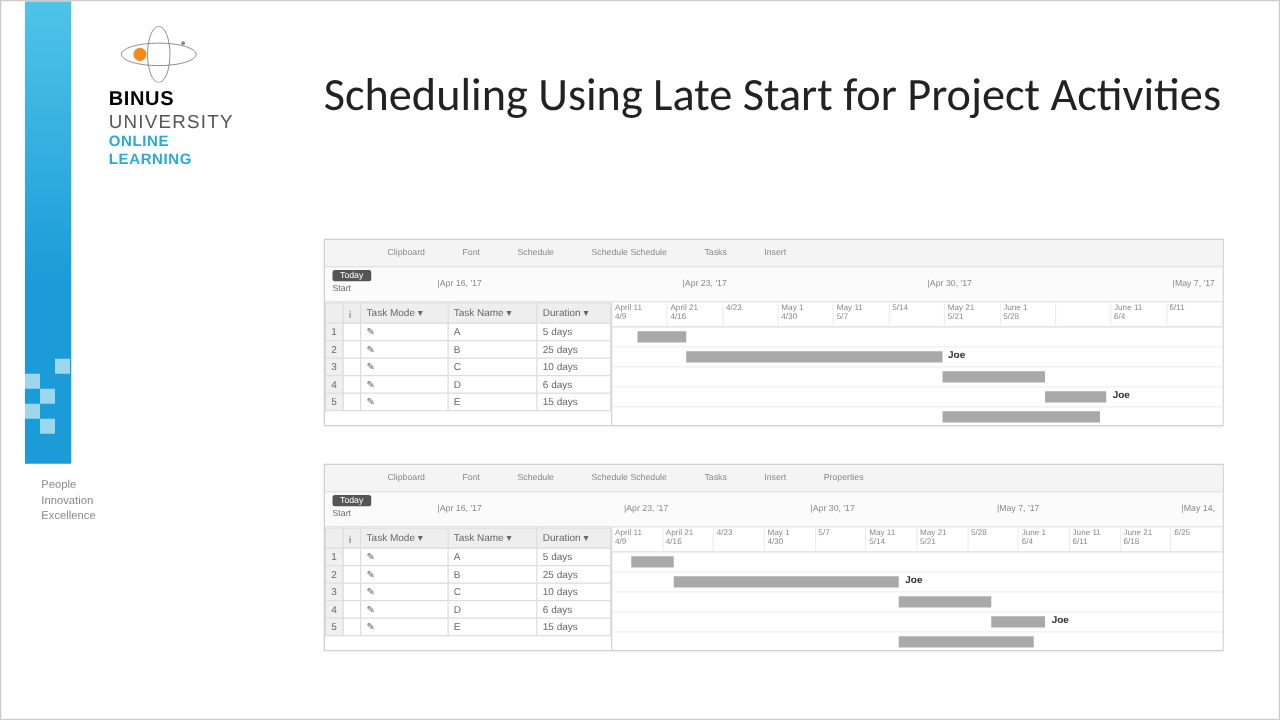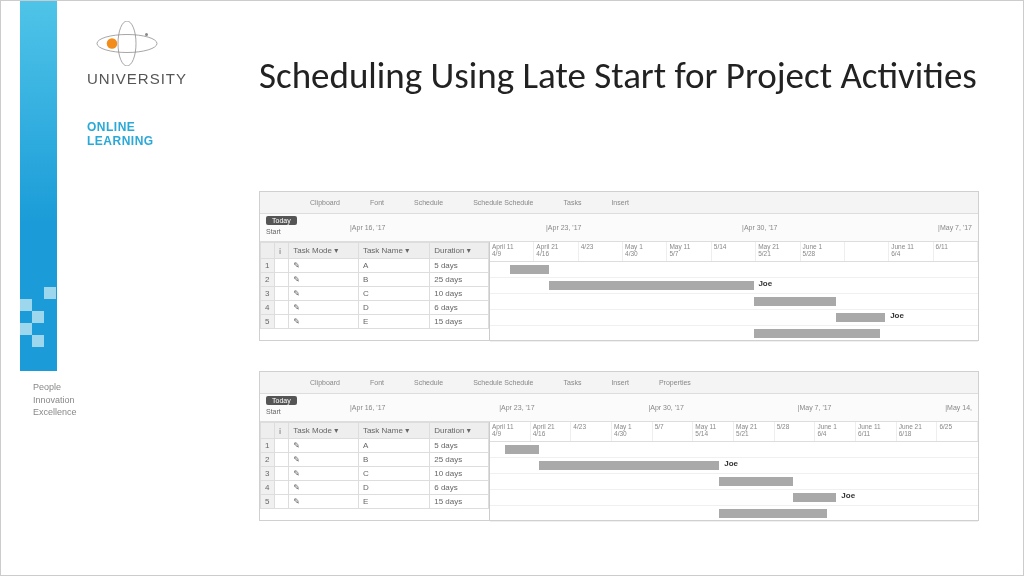--- a/index.html
+++ b/index.html
@@ -3,21 +3,21 @@
 <meta charset="utf-8">
 <style>
   * { margin:0; padding:0; box-sizing:border-box; }
   body { width:1024px; height:576px; background:#fff; font-family:"Segoe UI",Arial,sans-serif; position:relative; overflow:hidden; border:1px solid #ccc;}
   .blue-strip { position:absolute; left:19px; top:0; width:37px; height:370px; background:linear-gradient(180deg,#4fc4e8 0%,#1b9cd8 60%,#1b9cd8 100%); }
   .blue-strip .sq { position:absolute; width:12px; height:12px; background:#bde6f3; opacity:.8;}
   .logo-block { position:absolute; left:86px; top:20px; width:140px; }
   .logo-svg { width:80px; height:45px; }
   .logo-text .l1 { font-weight:700; font-size:16px; color:#000; letter-spacing:.5px;}
   .logo-text .l2 { font-size:15px; color:#555; letter-spacing:1px;}
-  .logo-text .l3 { font-size:12px; color:#2aa9d8; font-weight:700; letter-spacing:.5px;margin-top:33px;}
+  .logo-text .l3 { font-size:12px; color:#2aa9d8; font-weight:700; letter-spacing:.5px;}
   .logo-text .l4 { font-size:12px; color:#2aa9d8; font-weight:700; letter-spacing:.5px;}
   .tagline { position:absolute; left:32px; top:380px; font-size:9px; color:#888; line-height:1.4;}
   .title { position:absolute; left:258px; top:52px; font-size:37px; font-weight:400; font-family:"Calibri","Segoe UI",sans-serif; color:#222; line-height:1.25;}
   .shot { position:absolute; left:258px; width:720px; background:#f4f4f4; border:1px solid #d0d0d0; font-size:8px; color:#555;}
   .shot.s1 { top:190px; height:150px;}
   .shot.s2 { top:370px; height:150px;}
   .ribbon { height:22px; background:#f4f4f4; display:flex; align-items:center; gap:30px; padding:0 0 0 50px; border-bottom:1px solid #ddd;}
   .ribbon span { color:#888; font-size:7px;}
   .today-row { height:28px; background:#fbfbfb; position:relative; border-bottom:1px solid #ddd;}
   .today-tag { position:absolute; left:6px; top:2px; background:#555; color:#fff; font-size:7px; padding:1px 6px; border-radius:2px;}
@@ -50,20 +50,21 @@
 </div>
 
 <div class="logo-block">
   <svg class="logo-svg" viewBox="0 0 100 60">
     <ellipse cx="50" cy="30" rx="40" ry="12" fill="none" stroke="#888" stroke-width="1"></ellipse>
     <ellipse cx="50" cy="30" rx="12" ry="30" fill="none" stroke="#888" stroke-width="1"></ellipse>
     <circle cx="30" cy="30" r="7" fill="#f28c1b"></circle>
     <circle cx="76" cy="18" r="2" fill="#888"></circle>
   </svg>
   <div class="logo-text">
+    <div class="l1">BINUS</div>
     <div class="l2">UNIVERSITY</div>
     <div class="l3">ONLINE</div>
     <div class="l4">LEARNING</div>
   </div>
 </div>
 
 <div class="tagline">
   <div>People</div>
   <div>Innovation</div>
   <div>Excellence</div>

